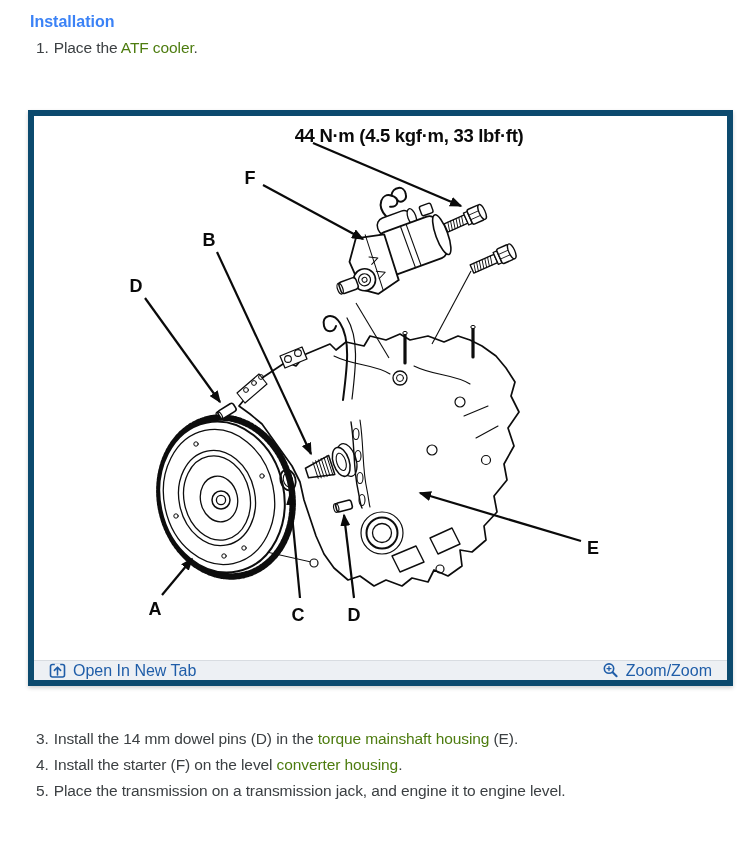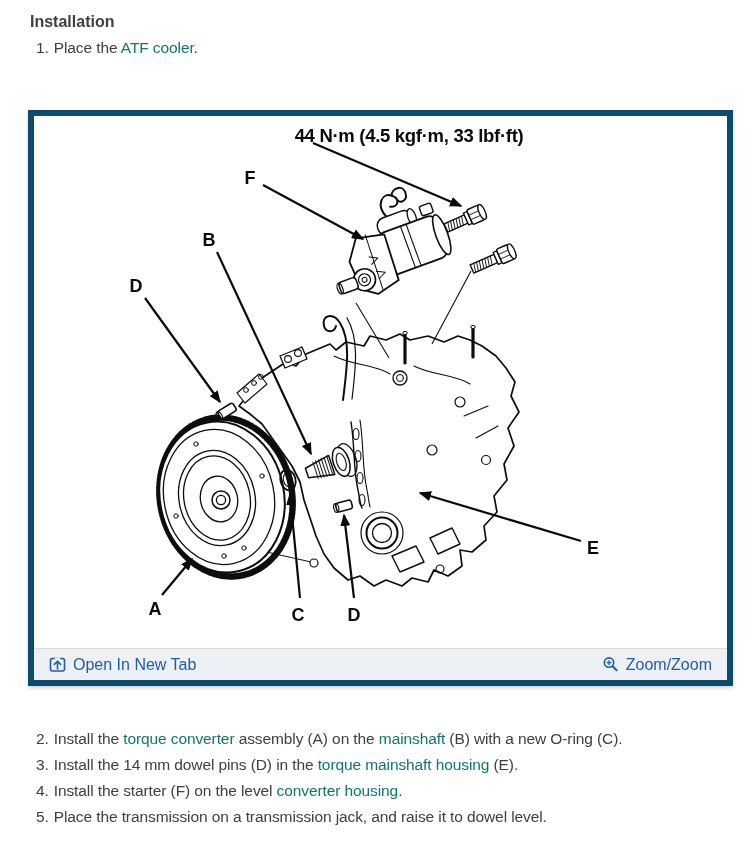--- a/index.html
+++ b/index.html
@@ -1,28 +1,28 @@
 <!DOCTYPE html>
 <html><head>
 <meta charset="utf-8">
 <style>
   html,body{margin:0;padding:0;background:#fff;}
   .page{position:relative;width:752px;height:859px;background:#fff;
         font-family:"Liberation Sans",sans-serif;color:#3c4043;overflow:hidden;}
-  .heading{position:absolute;left:30px;top:13px;font-size:16px;font-weight:bold;color:#404040;}
+  .heading{position:absolute;left:30px;top:13px;font-size:16px;font-weight:bold;color:#3b82f6;}
   .step-line{font-size:15.5px;color:#3c4043;letter-spacing:-0.1px;}
   .step1{position:absolute;left:36px;top:39px;}
   .steps-bottom{position:absolute;left:36px;top:726px;line-height:26px;}
   .num{margin-right:5px;}
-  a.inline-link{color:#0f766e;text-decoration:none;cursor:pointer;}
+  a.inline-link{color:#4d7c0f;text-decoration:none;cursor:pointer;}
   
   .card{position:absolute;left:28px;top:110px;width:693px;height:564px;background:#fff;
         border:6px solid #0c4a6e;box-shadow:0 2px 4px rgba(0,0,0,0.18);}
   .figure-area{position:absolute;left:0;top:0;width:693px;height:531px;}
-  .figure-footer{position:absolute;left:0;bottom:0;width:100%;height:32px;background:#edf0f4;
+  .figure-footer{position:absolute;left:0;bottom:0;width:100%;height:20px;background:#edf0f4;
         border-top:1px solid #d8dce1;display:flex;align-items:center;justify-content:space-between;
         padding:0 15px;box-sizing:border-box;}
   .flink{display:flex;align-items:center;gap:7px;color:#1f5da8;font-size:16px;cursor:pointer;}
   .flink svg{display:block;}
   
   .dg{stroke:#0d0d0d;fill:none;stroke-linecap:round;stroke-linejoin:round;}
   .dgf{stroke:#0d0d0d;fill:#fff;stroke-linejoin:round;}
   .callout{font-family:"Liberation Sans",sans-serif;font-weight:bold;font-size:18px;fill:#0a0a0a;text-anchor:middle;}
   .tq{font-family:"Liberation Sans",sans-serif;font-weight:bold;font-size:18.5px;fill:#0a0a0a;text-anchor:middle;letter-spacing:-0.3px;}
   .arrow{stroke:#0a0a0a;stroke-width:2.2;fill:none;}
@@ -225,19 +225,18 @@
           <circle cx="7" cy="6.6" r="4.7" fill="none" stroke="#1f5da8" stroke-width="1.6"></circle>
           <line x1="10.6" y1="10.2" x2="14.6" y2="14.2" stroke="#1f5da8" stroke-width="2" stroke-linecap="round"></line>
           <path d="M7,4.6 L7,8.6 M5,6.6 L9,6.6" stroke="#1f5da8" stroke-width="1.3" stroke-linecap="round"></path>
         </svg>
         <span>Zoom/Zoom</span>
       </span>
     </div>
   </div>
 
   <div class="steps-bottom">
-    <div class="step-line"><span class="num">2.</span><span>Install the </span><a class="inline-link">torque converter</a><span> assembly (A) on the </span><a class="inline-link">mainshaft</a><span> (B) with a new O-ring (C).</span></div>
     <div class="step-line"><span class="num">3.</span><span>Install the 14 mm dowel pins (D) in the </span><a class="inline-link">torque mainshaft housing</a><span> (E).</span></div>
     <div class="step-line"><span class="num">4.</span><span>Install the starter (F) on the level </span><a class="inline-link">converter housing</a><span>.</span></div>
-    <div class="step-line"><span class="num">5.</span><span>Place the transmission on a transmission jack, and raise it to dowel level.</span></div>
+    <div class="step-line"><span class="num">5.</span><span>Place the transmission on a transmission jack, and engine it to engine level.</span></div>
   </div>
 
 </div>
 
 </body></html>

